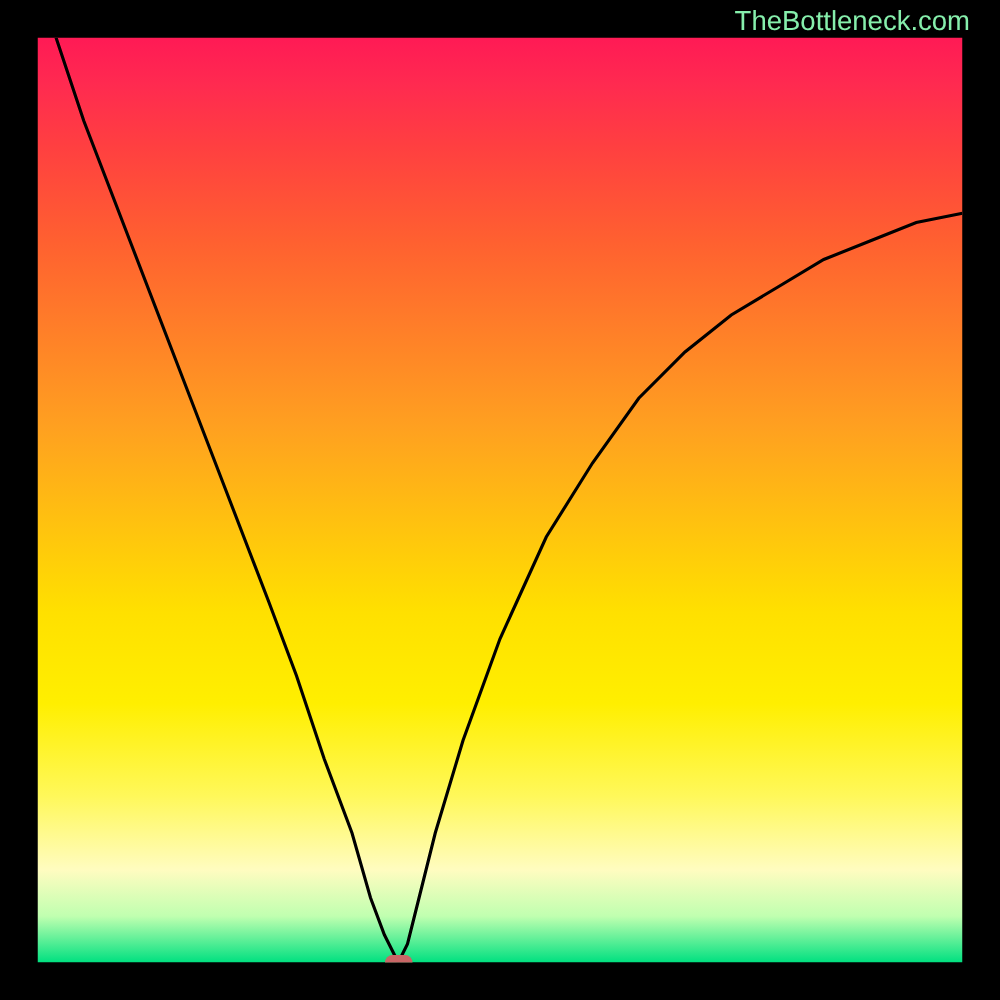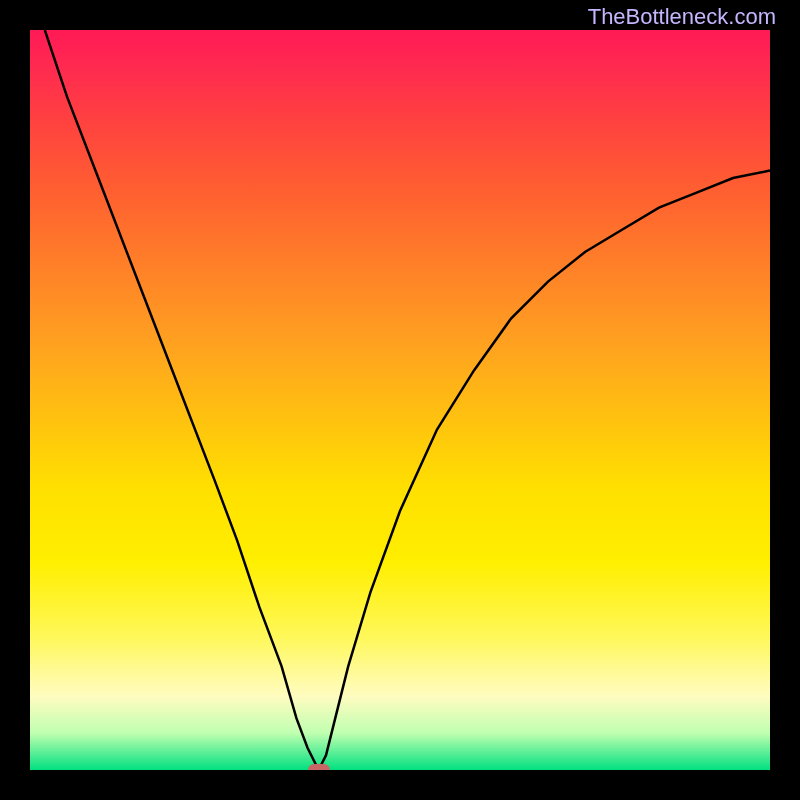--- a/index.html
+++ b/index.html
@@ -13,21 +13,21 @@
   .chart-container {
     position: relative;
     width: 800px;
     height: 800px;
     background: #000;
   }
   .watermark {
     position: absolute;
     top: 4px;
     right: 24px;
-    color: #c4b5fd;
+    color: #86efac;
     font-size: 22px;
     font-family: Arial, sans-serif;
     z-index: 10;
   }
   .plot-area {
     position: absolute;
     left: 30px;
     top: 30px;
     width: 740px;
     height: 740px;

